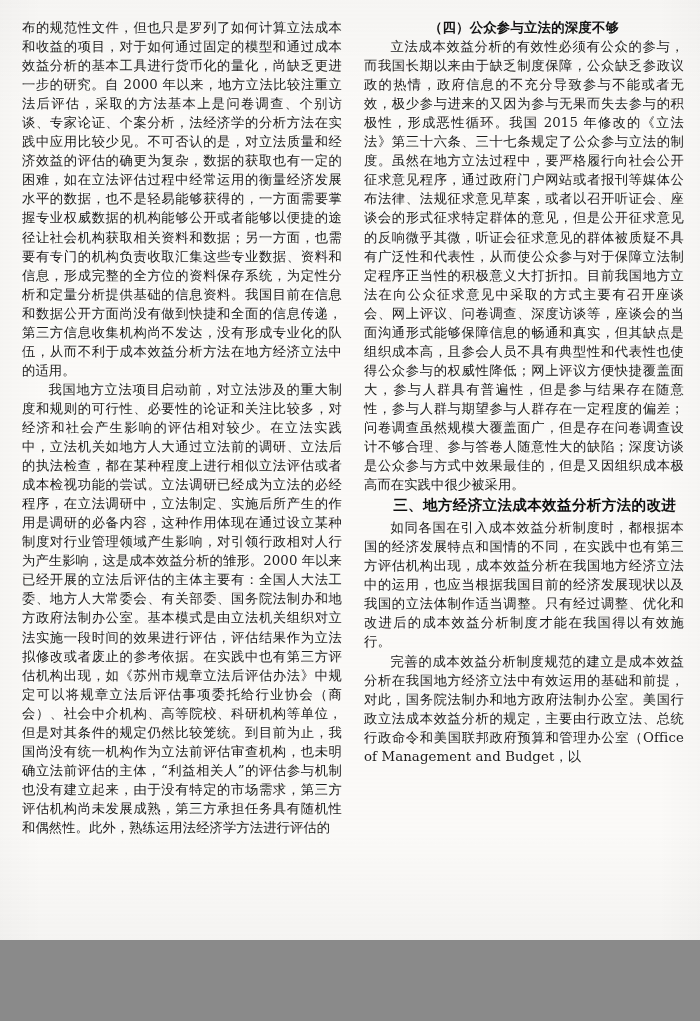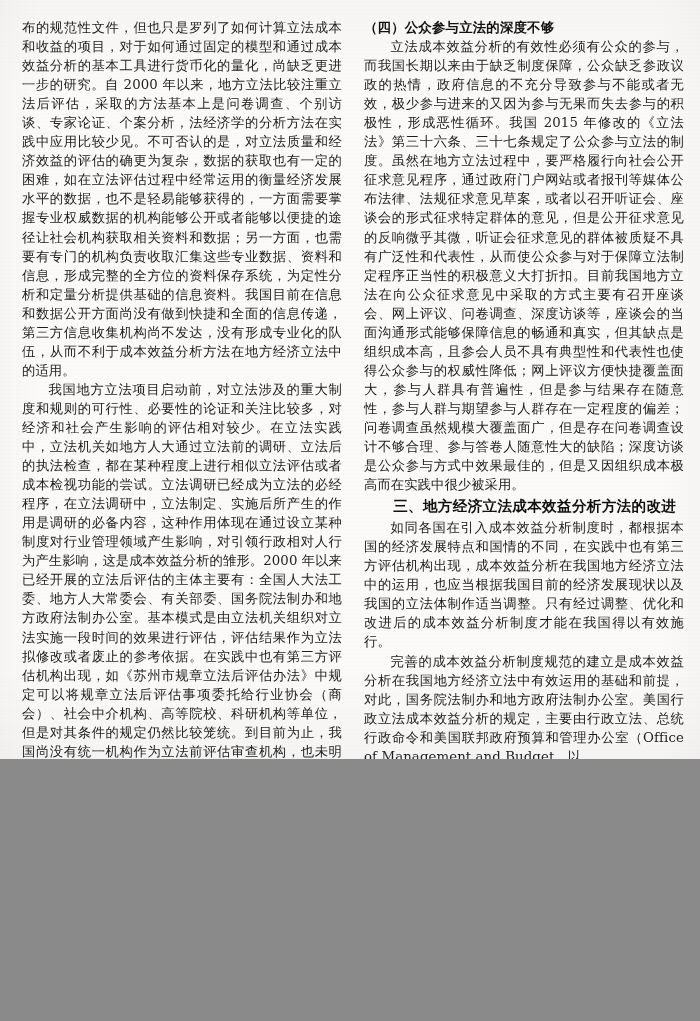--- a/index.html
+++ b/index.html
@@ -4,21 +4,21 @@
 <title>Scanned Journal Page 90</title>
 <style>
   html, body {
     margin: 0;
     padding: 0;
     background: #8a8a8a;
   }
   .page {
     position: relative;
     width: 700px;
-    height: 759px;
+    height: 940px;
     background: #fbfaf8;
     overflow: hidden;
     box-sizing: border-box;
     
     background-image:
       linear-gradient(180deg, rgba(0,0,0,0.018) 0%, rgba(0,0,0,0.0) 12%, rgba(0,0,0,0.0) 88%, rgba(0,0,0,0.025) 100%),
       linear-gradient(90deg, rgba(0,0,0,0.02) 0%, rgba(0,0,0,0.0) 6%, rgba(0,0,0,0.0) 94%, rgba(0,0,0,0.02) 100%);
   }
   .columns {
     position: absolute;
@@ -49,26 +49,26 @@
   p.body.cont {
     text-indent: 0;
   }
   h3.subhead {
     margin: 0;
     font-family: "DejaVu Sans", "Liberation Sans", sans-serif;
     font-size: 13.4px;
     line-height: 19.05px;
     font-weight: bold;
     color: #121212;
-    text-align: left;
+    text-align: center;
     letter-spacing: 0.2px;
   }
   h2.sectionhead {
     margin: 0;
-    font-family: Liberation Serif, serif;
+    font-family: Liberation Mono, monospace;
     font-size: 14.6px;
     line-height: 24px;
     font-weight: bold;
     color: #101010;
     text-align: justify;
     text-indent: 2em;
     letter-spacing: 0.3px;
     word-break: break-all;
   }
   .gap-before { margin-top: 17px; }

